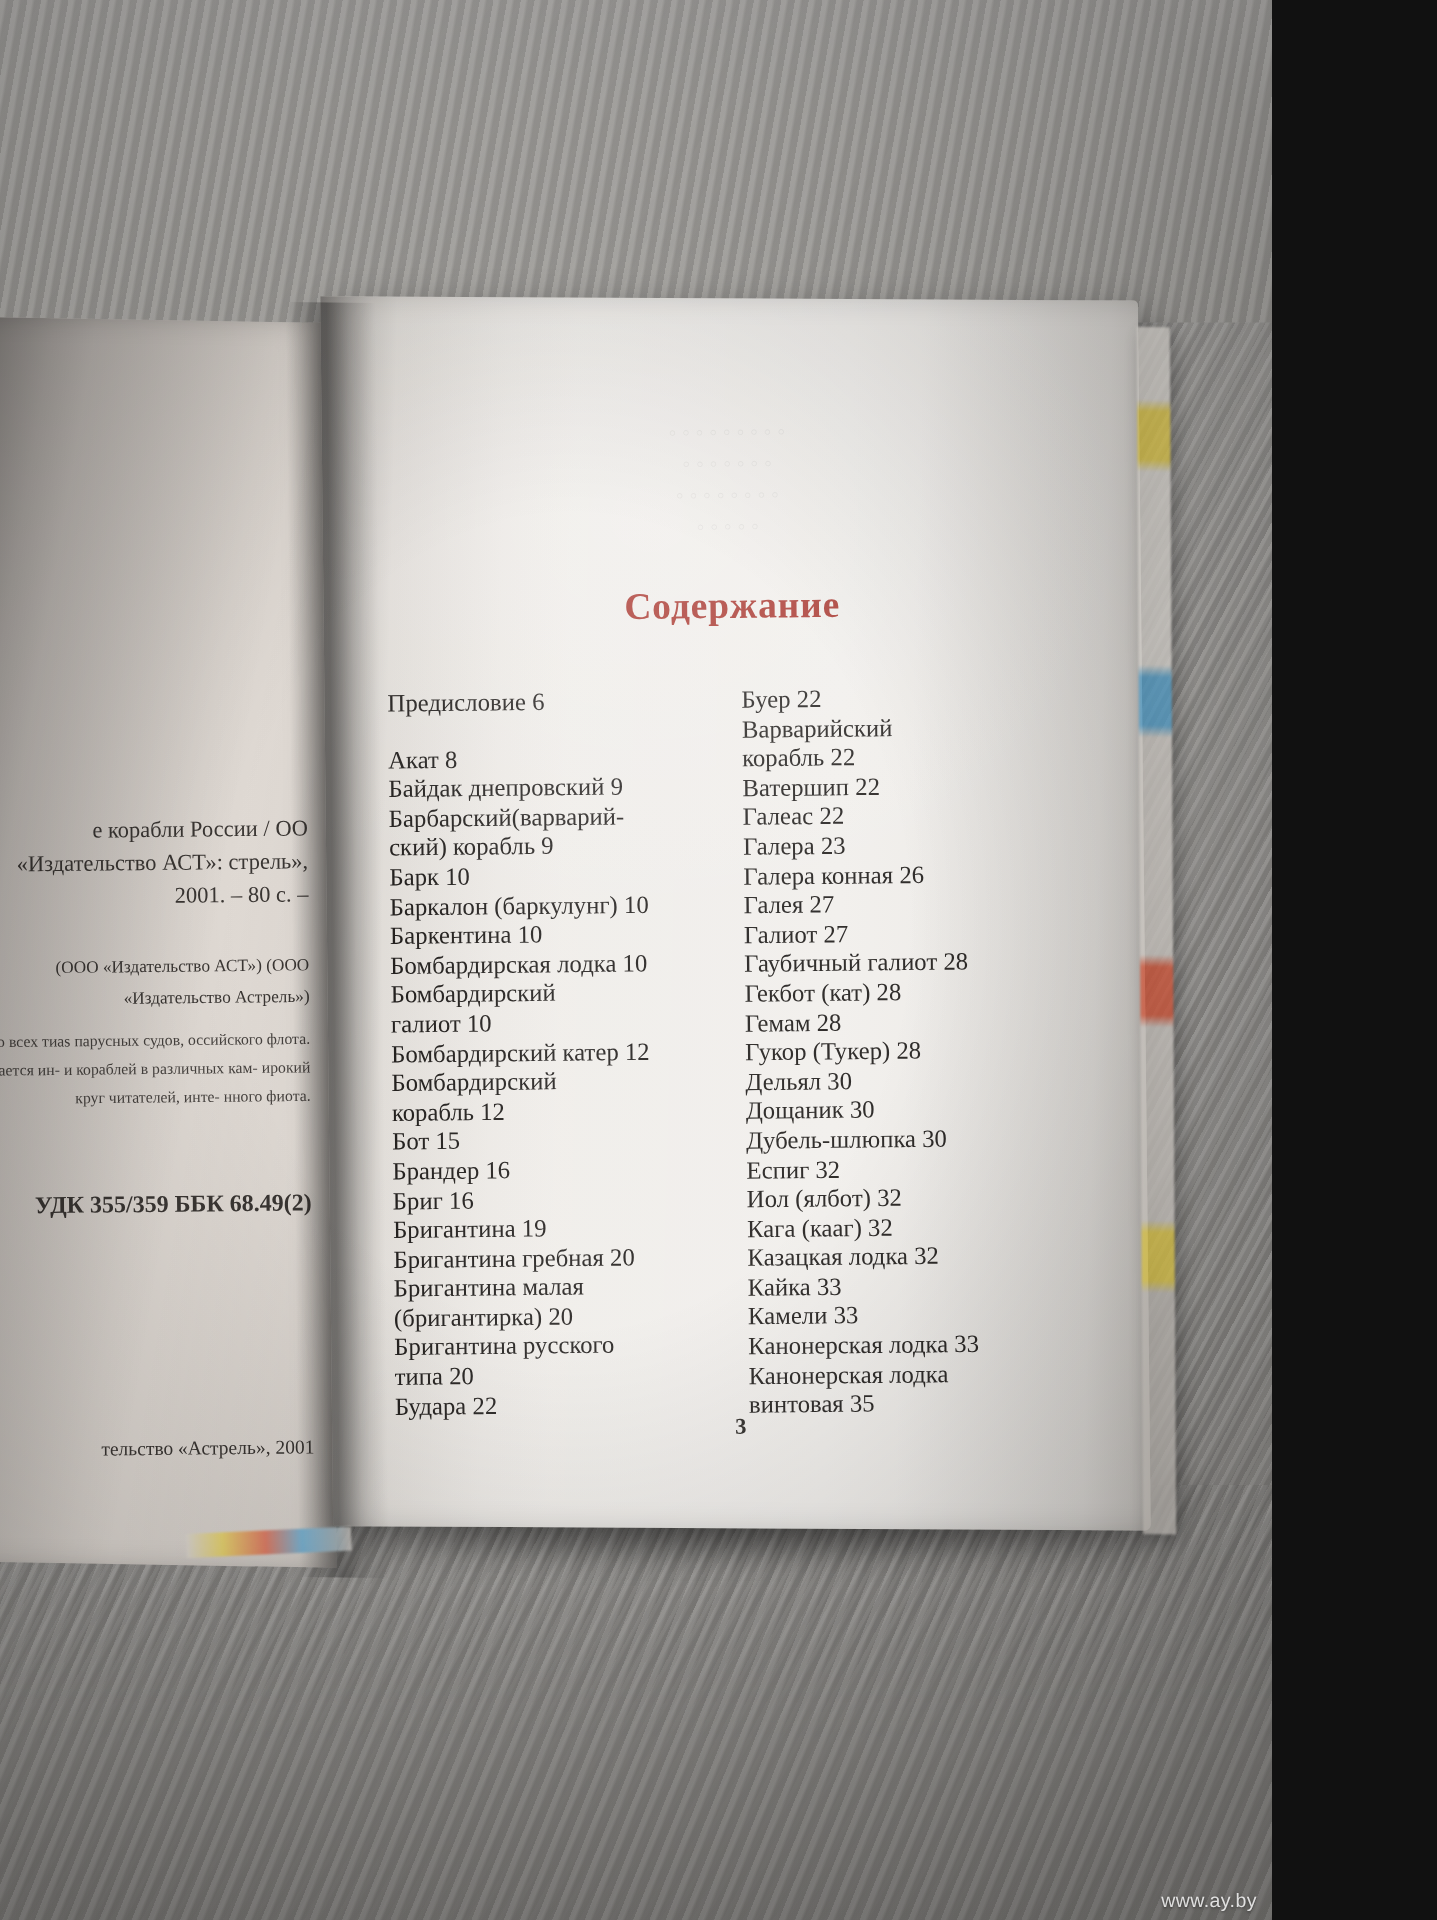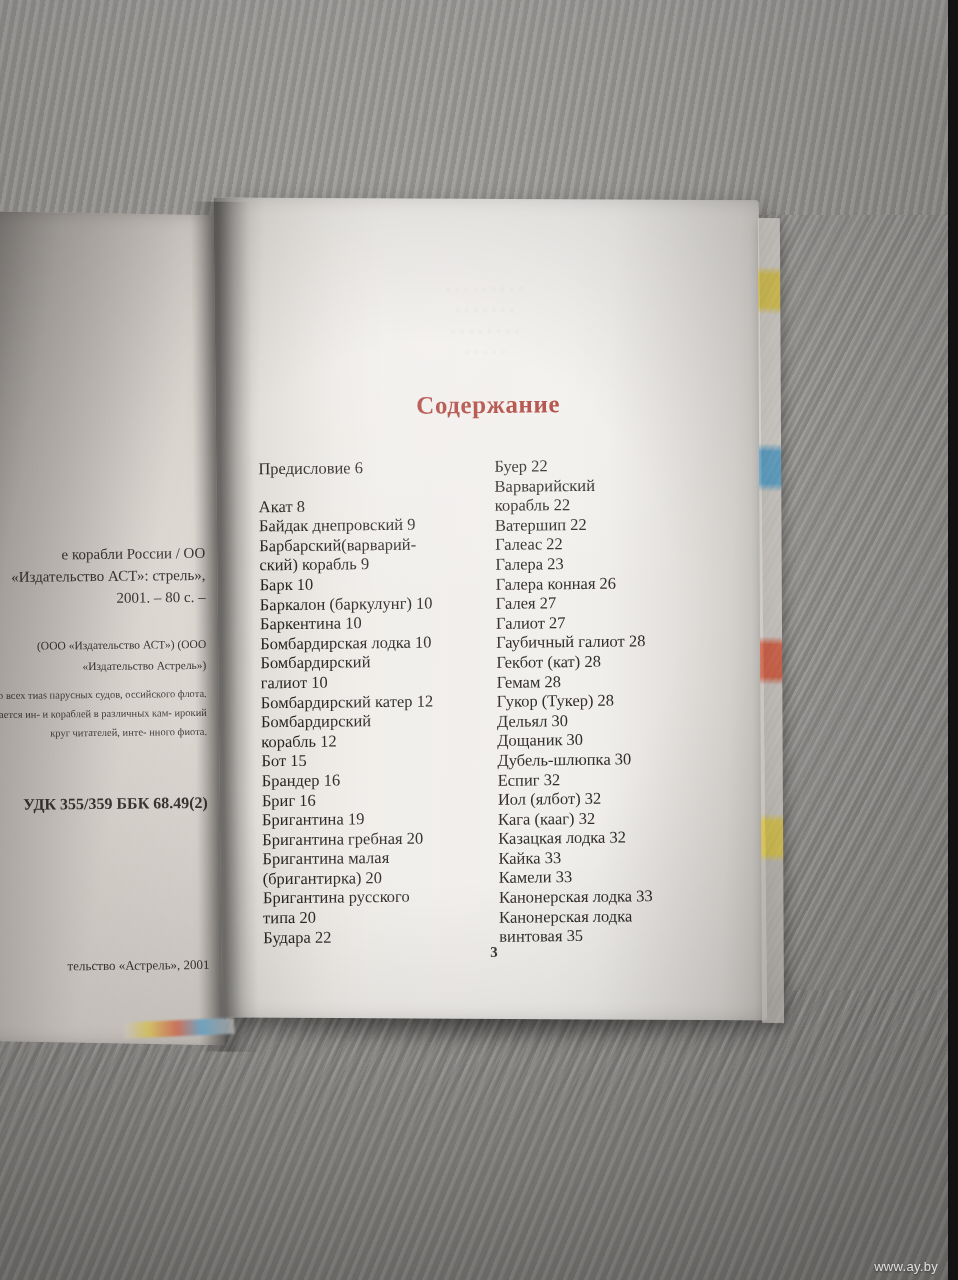--- a/index.html
+++ b/index.html
@@ -2,21 +2,21 @@
 <html><head>
 <meta charset="utf-8">
 <style>
   html, body {
     margin: 0;
     padding: 0;
     background: #111;
   }
   #scene {
     position: relative;
-    width: 948px;
+    width: 848px;
     height: 1280px;
     overflow: hidden;
     font-family: "Liberation Serif", serif;
     background: #a16207;
   }
 
   
   .backdrop {
     position: absolute;
     inset: 0;

